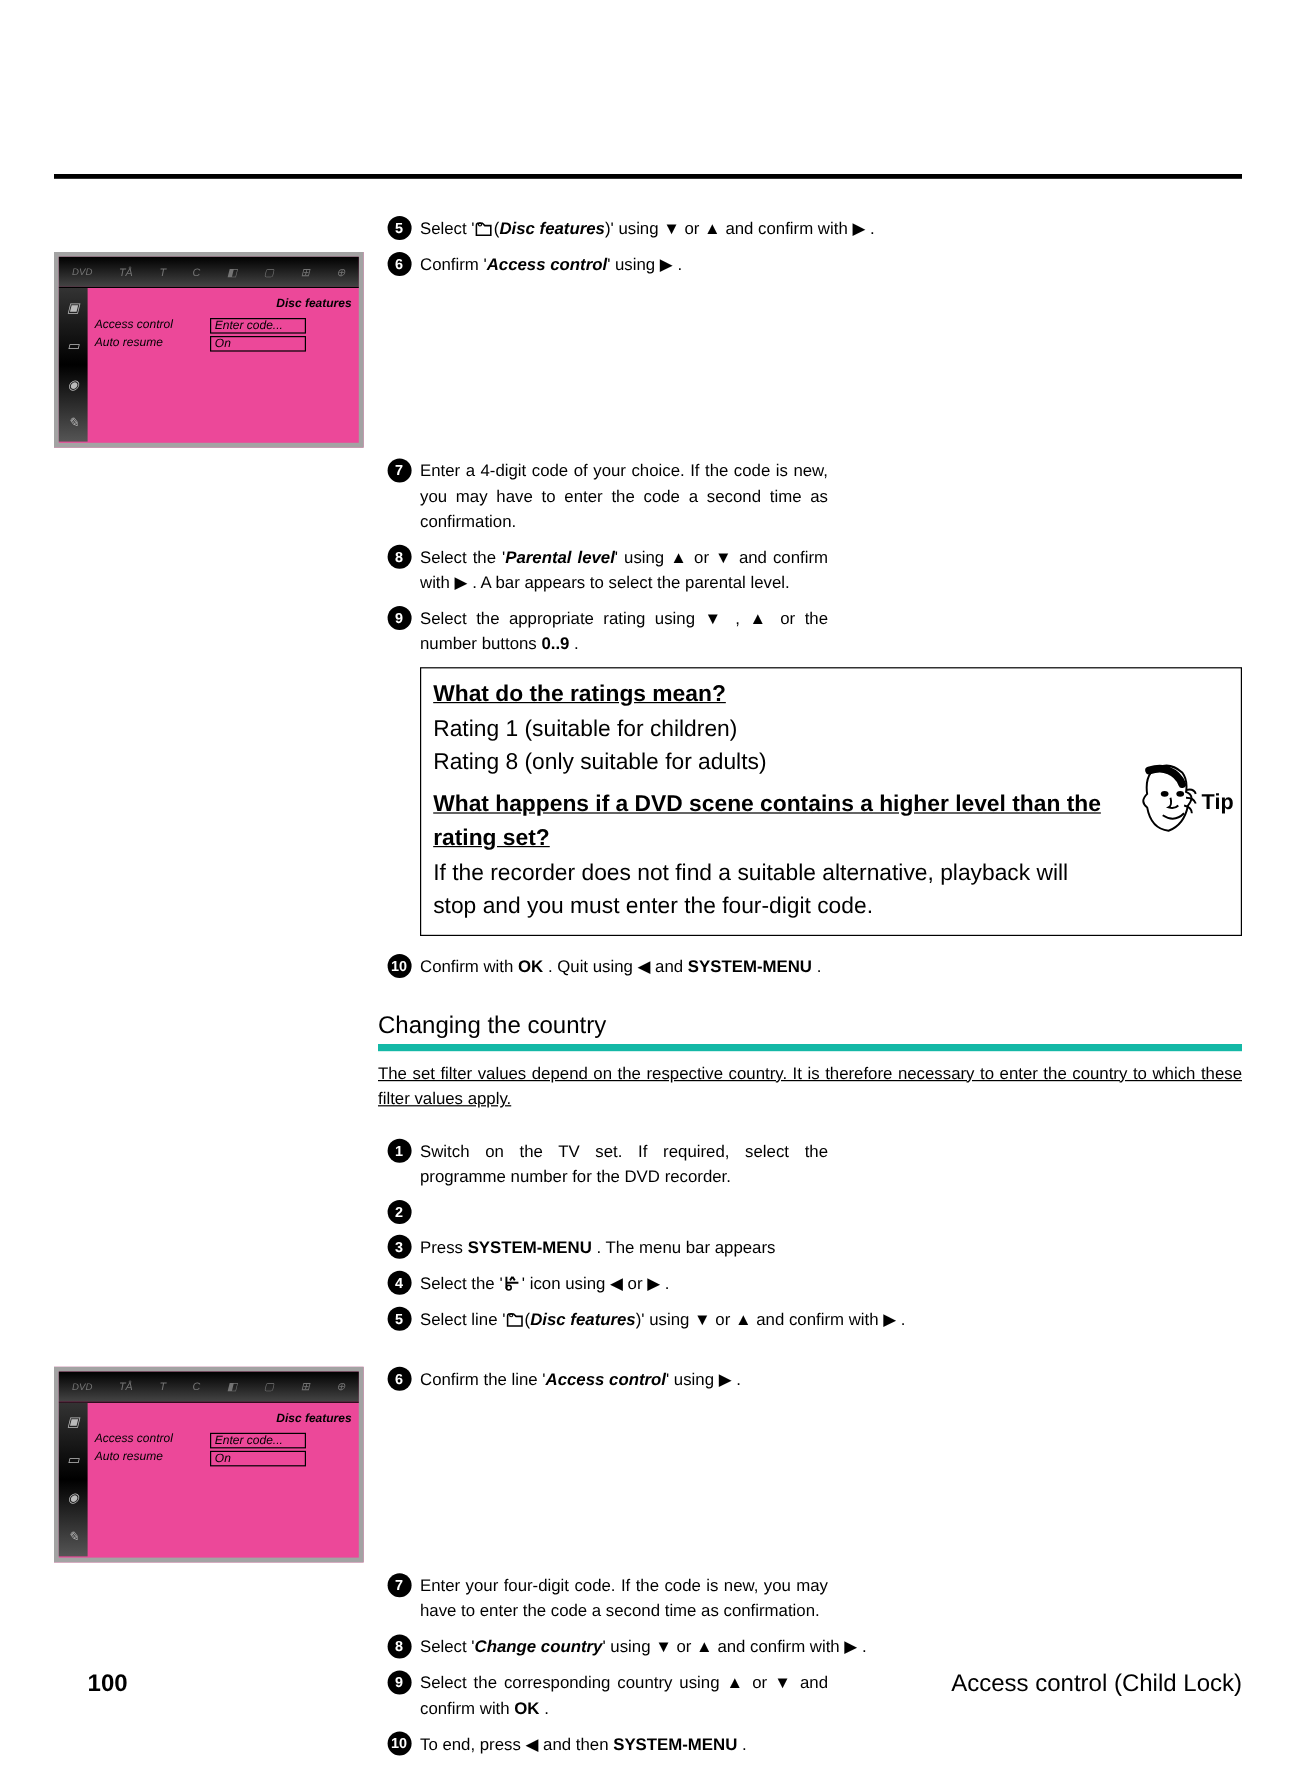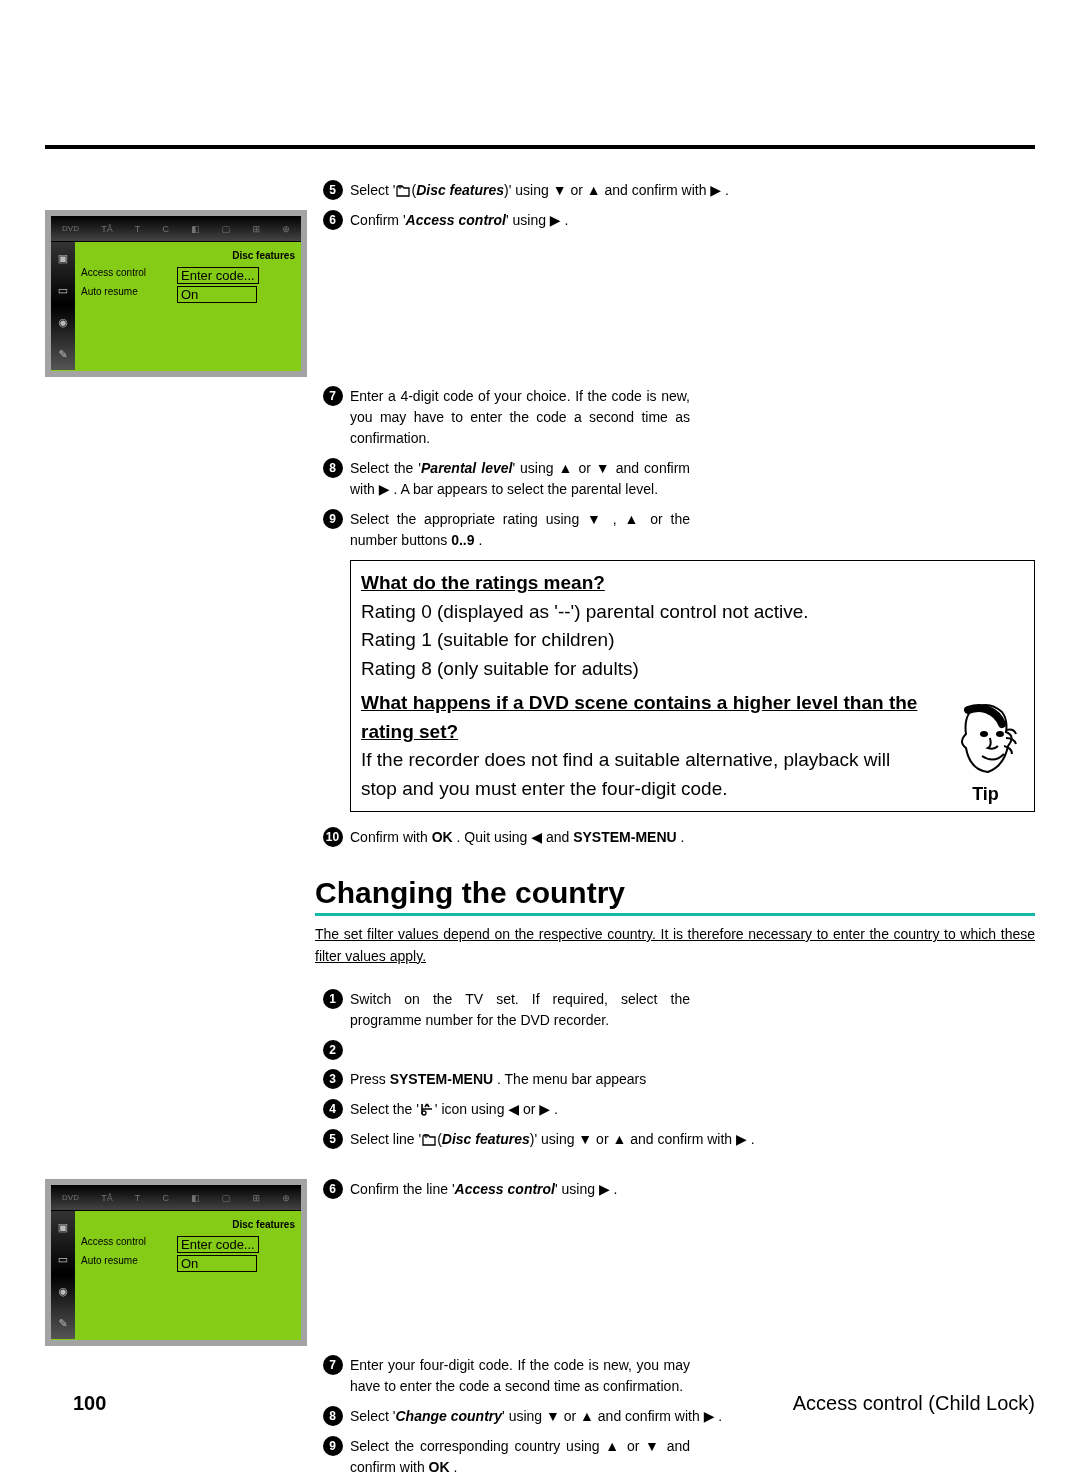--- a/index.html
+++ b/index.html
@@ -7,37 +7,37 @@
 .rule{position:absolute;left:45px;right:45px;top:145px;height:4px;background:#000;}
 .content{position:absolute;top:180px;left:45px;right:45px;}
 .row{display:flex;align-items:flex-start;margin-bottom:9px;}
 .left-col{width:270px;flex-shrink:0;}
 .mid-col{width:35px;flex-shrink:0;display:flex;justify-content:center;}
 .right-col{flex:1;line-height:1.5;text-align:justify;}
 .right-col.narrow{flex:0 1 340px;text-align:justify;}
 .num{width:20px;height:20px;border-radius:50%;background:#000;color:#fff;font-size:12px;font-weight:bold;display:flex;align-items:center;justify-content:center;flex-shrink:0;}
 .b{font-weight:700;}
 .bi{font-weight:700;font-style:italic;}
-.osd{border:6px solid #a3a3a3;width:250px;height:155px;background:#84cc16;position:relative;font-size:10px;}
+.osd{border:4px solid #a3a3a3;width:250px;height:155px;background:#ec4899;position:relative;font-size:10px;font-style:italic;}
 .osd-top{background:linear-gradient(to bottom,#000,#444);height:25px;border-bottom:1px solid #000;display:flex;align-items:center;justify-content:space-around;color:#888;font-size:9px;}
 .osd-top span{opacity:.8;}
 .osd-body{display:flex;height:128px;}
 .osd-side{width:24px;background:linear-gradient(to bottom,#333,#000,#555);display:flex;flex-direction:column;align-items:center;justify-content:space-around;color:#bbb;font-size:11px;}
 .osd-main{flex:1;padding:8px 6px;position:relative;}
 .osd-hdr{text-align:right;font-weight:600;margin-bottom:6px;font-size:10px;}
 .osd-r{display:flex;gap:4px;font-size:10px;margin-bottom:2px;}
 .osd-r>div:first-child{width:92px;white-space:nowrap;}
-.osd-r .box{border:1px solid #000;padding:0 3px;min-width:72px;font-size:13px;}
+.osd-r .box{border:1px solid #000;padding:0 3px;min-width:72px;font-size:10px;}
 .tipbox{border:1px solid #000;margin-left:305px;margin-top:5px;margin-bottom:15px;display:flex;}
 .tiptxt{flex:1;padding:8px 10px;font-size:19px;line-height:1.5;}
 .tiphead{font-weight:700;text-decoration:underline;}
-.tipimg{width:85px;border-left:0;padding:6px;display:flex;flex-direction:column;align-items:center;justify-content:flex-end;}
+.tipimg{width:85px;border-left:0;padding:6px;display:flex;flex-direction:row;align-items:center;justify-content:center;}
 .face{width:72px;height:80px;}
 .tipcap{font-weight:700;font-size:18px;margin-top:2px;}
-h2.sect{position:relative;left:0;margin:28px 0 8px 270px;font-size:30px;font-weight:700;border-bottom:3px solid #14b8a6;line-height:1.1;padding-bottom:4px;}
+h2.sect{position:relative;left:0;margin:28px 0 8px 270px;font-size:20px;font-weight:400;border-bottom:6px solid #14b8a6;line-height:1.1;padding-bottom:4px;}
 .intro{margin-left:270px;text-align:justify;margin-bottom:22px;font-size:14px;line-height:1.55;text-decoration:underline;}
 .footer{position:absolute;bottom:58px;left:45px;right:45px;display:flex;justify-content:space-between;font-size:20px;}
 .footer .pn{font-weight:700;margin-left:28px;}
 svg.ico{vertical-align:-2px;}
 </style>
 </head>
 <body>
 
 <div class="page">
   <div class="rule"></div>
@@ -122,21 +122,20 @@
           <div class="num">9</div>
         </div>
       <div class="right-col narrow">
         <span>Select the appropriate rating using  ▼ ,  ▲  or the number buttons </span><span class="b">0..9</span><span> .</span>
       </div>
     </div>
 
     <div class="tipbox">
       <div class="tiptxt">
         <div class="tiphead">What do the ratings mean?</div>
-        <div>Rating 0 (displayed as '--') parental control not active.</div>
         <div>Rating 1 (suitable for children)</div>
         <div>Rating 8 (only suitable for adults)</div>
         <div class="tiphead" style="margin-top:6px">What happens if a DVD scene contains a higher level than the rating set?</div>
         <div>If the recorder does not find a suitable alternative, playback will stop and you must enter the four-digit code.</div>
       </div>
       <div class="tipimg">
         <svg class="face" viewBox="0 0 72 80">
           <path d="M20 10 q16 -14 32 0 q6 8 4 20 q10 4 2 14 q-4 20 -20 26 q-18 -2 -22 -24 q-8 -6 0 -14 q-2 -14 4 -22z" fill="#fff" stroke="#000" stroke-width="2"></path>
           <path d="M18 8 q12 -4 20 0 q10 4 14 14" fill="none" stroke="#000" stroke-width="8" stroke-linecap="round"></path>
           <ellipse cx="34" cy="32" rx="4" ry="3" fill="#000"></ellipse>

